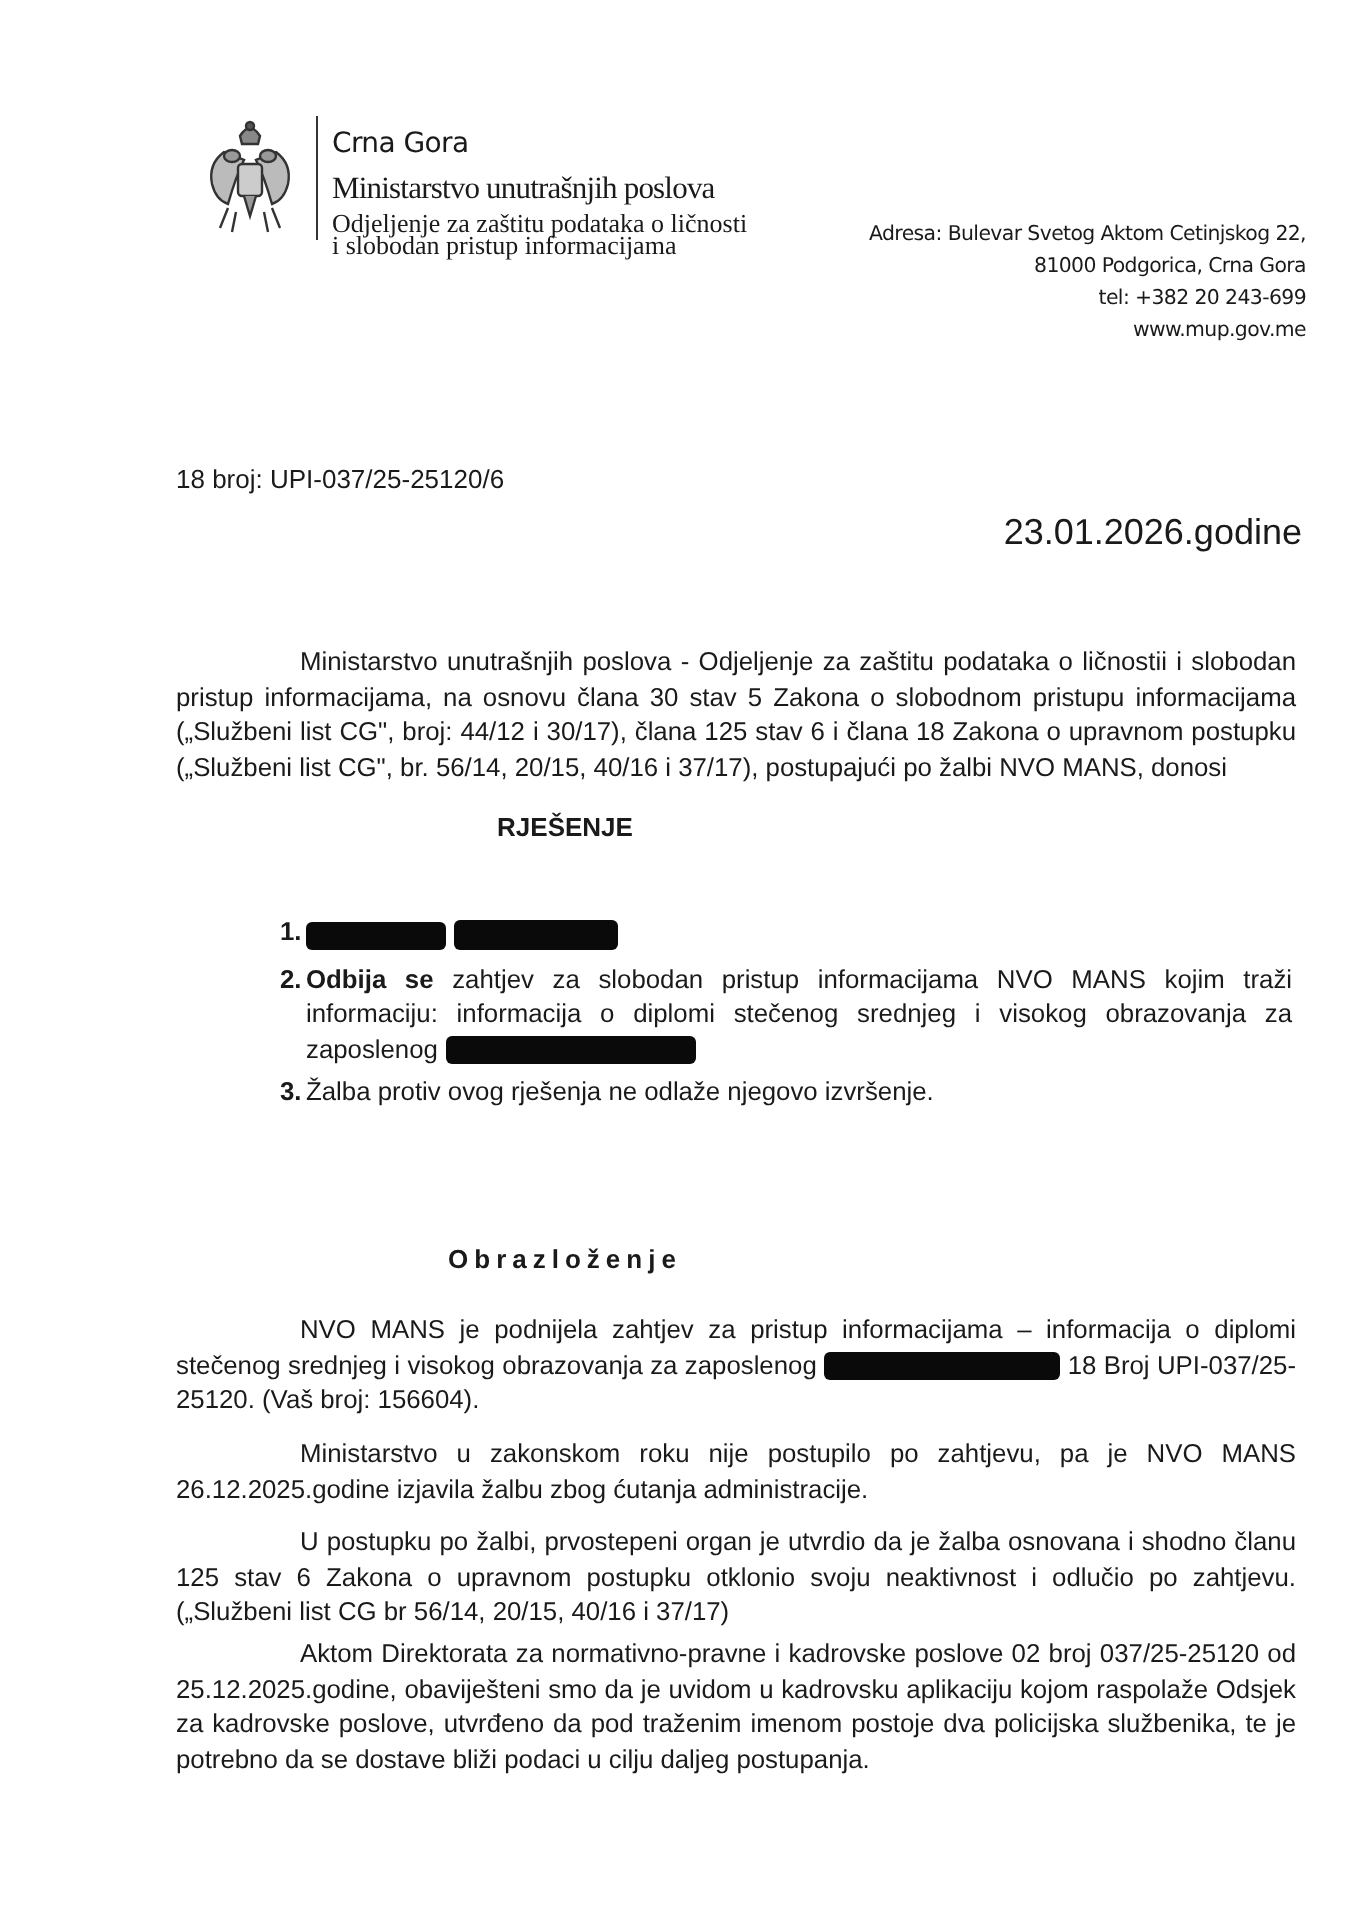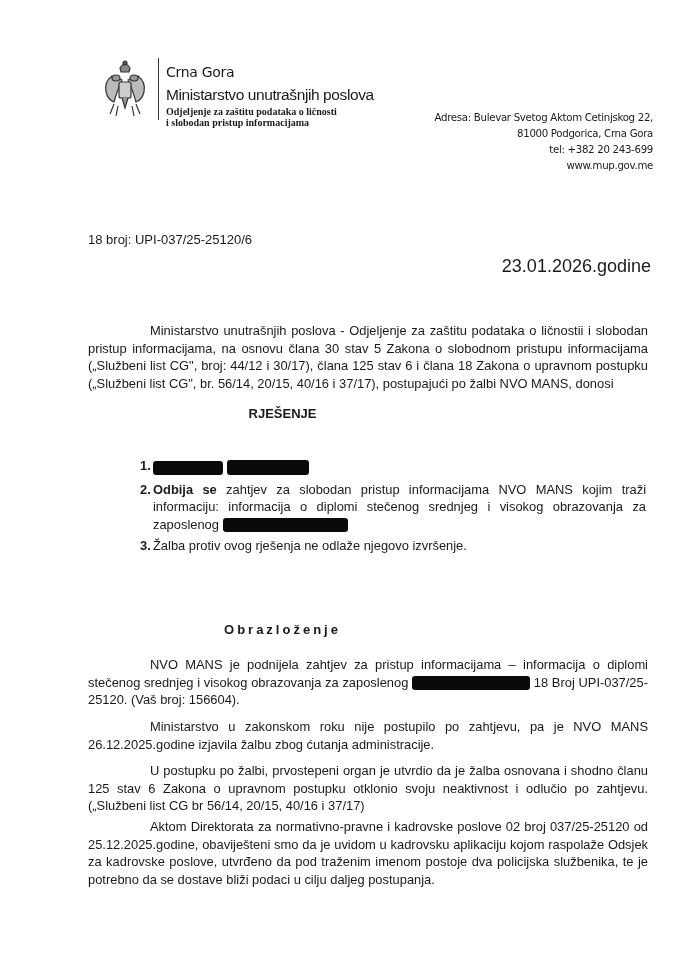--- a/index.html
+++ b/index.html
@@ -4,22 +4,22 @@
 <style>
   html, body { margin: 0; padding: 0; }
   body {
     width: 679px; height: 960px; background: #ffffff; position: relative; overflow: hidden;
     font-family: "Liberation Sans", sans-serif; color: #1a1a1a;
   }
   .abs { position: absolute; }
   .crest { left: 100px; top: 58px; width: 50px; height: 62px; }
   .vline { left: 158px; top: 58px; width: 1px; height: 62px; background: #333; }
   .country { left: 166px; top: 64px; font-size: 14px; font-family: "DejaVu Sans", sans-serif; letter-spacing: -0.3px; }
-  .ministry { left: 166px; top: 86px; font-size: 15.5px; font-family: Liberation Sans, sans-serif; letter-spacing: -0.4px; }
-  .dept { left: 166px; top: 106px; font-size: 10px; font-family: "Liberation Serif", serif; font-weight: bold; line-height: 11px; }
+  .ministry { left: 166px; top: 86px; font-size: 15.5px; font-family: Liberation Serif, serif; letter-spacing: -0.4px; }
+  .dept { left: 166px; top: 106px; font-size: 13px; font-family: "Liberation Serif", serif; font-weight: normal; line-height: 11px; }
   .address { right: 26px; top: 110px; text-align: right; font-size: 10.2px; line-height: 16px; font-family: "DejaVu Sans", sans-serif; letter-spacing: -0.3px; }
   .refno { left: 88px; top: 232px; font-size: 13px; }
   .date { right: 28px; top: 256px; font-size: 18px; }
   .para { position: absolute; left: 88px; width: 560px; font-size: 12.9px; line-height: 17.5px; text-align: justify; }
   .indent { text-indent: 62px; }
   .heading { position: absolute; left: 0; width: 565px; text-align: center; font-weight: bold; font-size: 13px; }
   .heading2 { letter-spacing: 3px; }
   ol.items { position: absolute; left: 130px; top: 457px; width: 516px; margin: 0; padding: 0; list-style: none; font-size: 12.9px; line-height: 17.5px; }
   ol.items li { position: relative; padding-left: 23px; text-align: justify; margin-bottom: 4px; }
   ol.items li .num { position: absolute; left: 10px; top: 0; font-weight: bold; }

